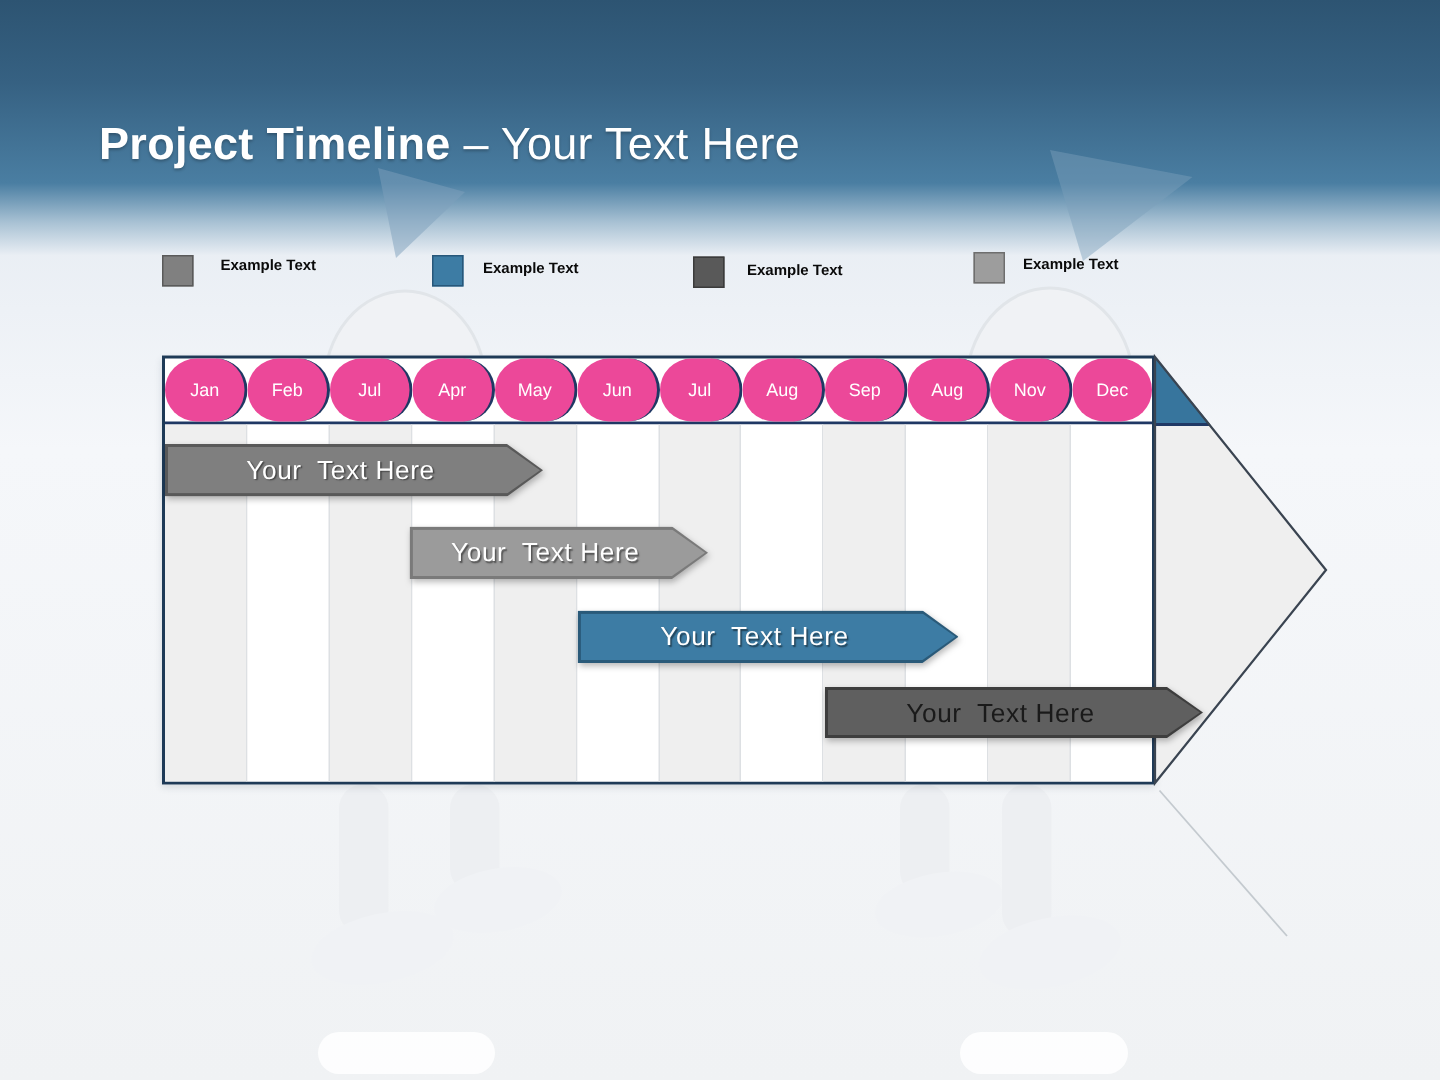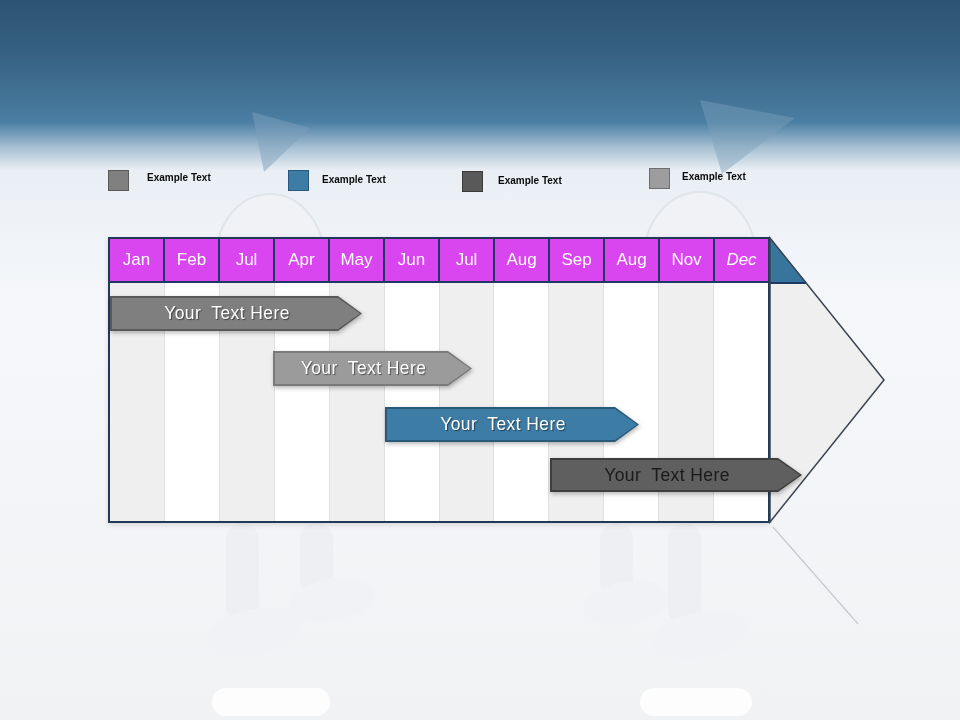--- a/index.html
+++ b/index.html
@@ -24,23 +24,23 @@
   .lg-label{position:absolute;z-index:5;font-size:10px;font-weight:bold;color:#0a0a0a;white-space:nowrap;}
   .sq1{background:#808080;border:1.5px solid #5a5a5a;}
   .sq2{background:#3d7ca4;border:1.5px solid #27577a;}
   .sq3{background:#595959;border:1.5px solid #3b3b3b;}
   .sq4{background:#9d9d9d;border:1.5px solid #6e6e6e;}
   
   .timeline-wrap{position:absolute;left:108px;top:237px;width:662px;height:286px;z-index:3;
     box-sizing:border-box;border:2px solid #1e3a57;background:#ffffff;
     box-shadow:0 2px 5px rgba(40,60,80,.15);}
   .months{display:flex;height:44px;border-bottom:2px solid #1f3864;box-sizing:border-box;}
-  .month-cell{flex:1;background:#d946ef;border-right:2px solid #1f3864;color:#ffffff;
-    font-size:17px;display:flex;align-items:center;justify-content:center;box-sizing:border-box;}
-  .month-cell:last-child{border-right:none;font-style:italic;}
+  .month-cell{flex:1;background:#ec4899;border-right:2px solid #1f3864;color:#ffffff;
+    font-size:12px;display:flex;align-items:center;justify-content:center;box-sizing:border-box;border-radius:21px;}
+  .month-cell:last-child{border-right:none;}
   .cols{display:flex;height:238px;}
   .col{flex:1;border-right:1px solid #dde0e3;box-sizing:border-box;background:#ffffff;}
   .col:last-child{border-right:none;}
   .col.odd{background:#efefef;}
   
   .fg-art{position:absolute;left:0;top:0;z-index:3;pointer-events:none;}
   
   .bar{position:absolute;z-index:4;filter:drop-shadow(1px 2px 2px rgba(0,0,0,.28));padding-left:36px;}
   .bar-outer{position:absolute;inset:0;
     clip-path:polygon(0 0,calc(100% - 24px) 0,100% 50%,calc(100% - 24px) 100%,0 100%);}
@@ -56,20 +56,21 @@
   .txt-dark{color:#1a1a1a;}
 </style>
 </head>
 <body>
 
 <div class="slide">
 
   <div class="header"></div>
   <div class="header-fade"></div>
 
+  <h1 class="title"><span class="t-bold">Project Timeline</span> <span class="t-light">– Your Text Here</span></h1>
 
   <svg class="bg-art" width="960" height="720" viewBox="0 0 960 720">
 
     <polygon points="252,112 310,128 264,172" fill="#7d9fbb" opacity="0.5"></polygon>
     <polygon points="700,100 795,118 722,174" fill="#7d9fbb" opacity="0.45"></polygon>
 
     <ellipse cx="270" cy="258" rx="54" ry="64" fill="#f0f2f5" stroke="#e1e5e9" stroke-width="2"></ellipse>
     <ellipse cx="700" cy="258" rx="56" ry="66" fill="#f0f2f5" stroke="#e1e5e9" stroke-width="2"></ellipse>
 
     <g>

